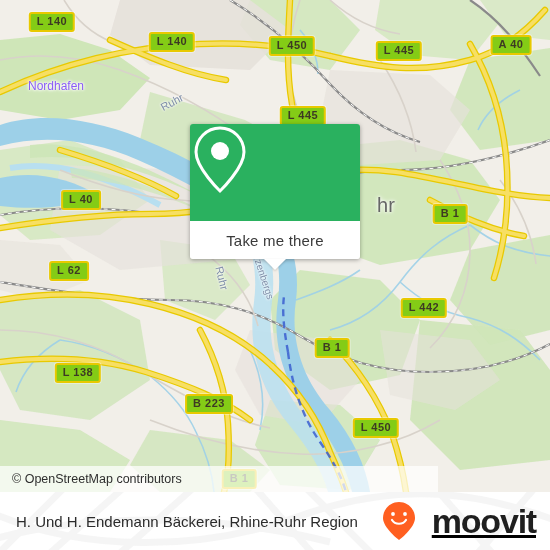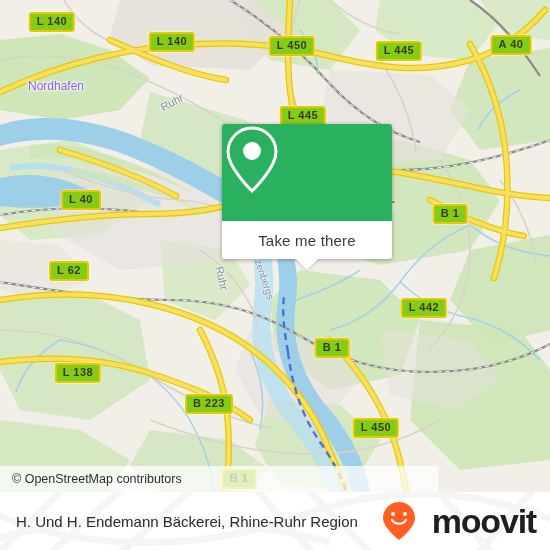--- a/index.html
+++ b/index.html
@@ -60,21 +60,20 @@
     text-shadow:0 0 2px #fff,0 0 3px #fff;
   }
 
   
   .card{
     position:absolute;
     left:190px;top:124px;width:170px;height:135px;
     border-radius:3px;
     box-shadow:0 1px 4px rgba(0,0,0,.35);
     overflow:visible;
-    margin-left:32px;
   }
   .card-top{
     position:absolute;left:0;top:0;width:170px;height:97px;
     background:#2ab15f;
     border-radius:3px 3px 0 0;
     display:flex;align-items:center;justify-content:center;
   }
   .card-bottom{
     position:absolute;left:0;top:97px;width:170px;height:38px;
     background:#ffffff;
@@ -108,21 +107,21 @@
     position:absolute;left:0;top:492px;width:550px;height:58px;
     background:#ffffff;overflow:hidden;
   }
   .footer-wm{position:absolute;left:0;top:0;opacity:.55;}
   .footer-title{
     position:absolute;left:16px;top:50%;transform:translateY(-50%);
     font-size:15px;color:#2b2b2b;white-space:nowrap;
   }
   .brand{
     position:absolute;right:14px;top:50%;transform:translateY(-50%);
-    display:flex;align-items:center;gap:16px;
+    display:flex;align-items:center;gap:16px;text-decoration:underline;
   }
   .brand-word{
     font-size:34px;color:#1f1f1f;font-weight:bold;letter-spacing:-1.2px;
     line-height:34px;
   }
 </style>
 </head>
 <body>
 
 <div id="app">

